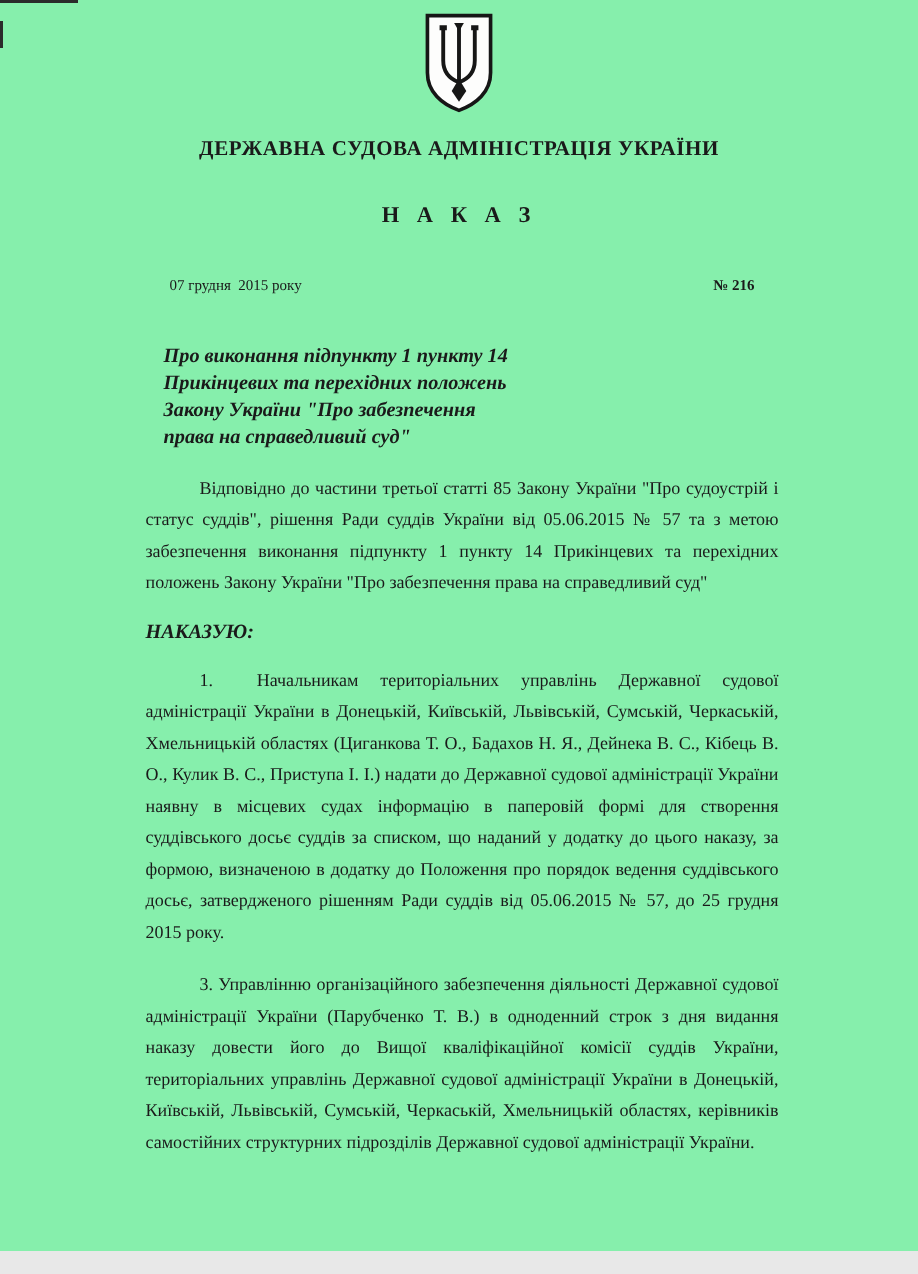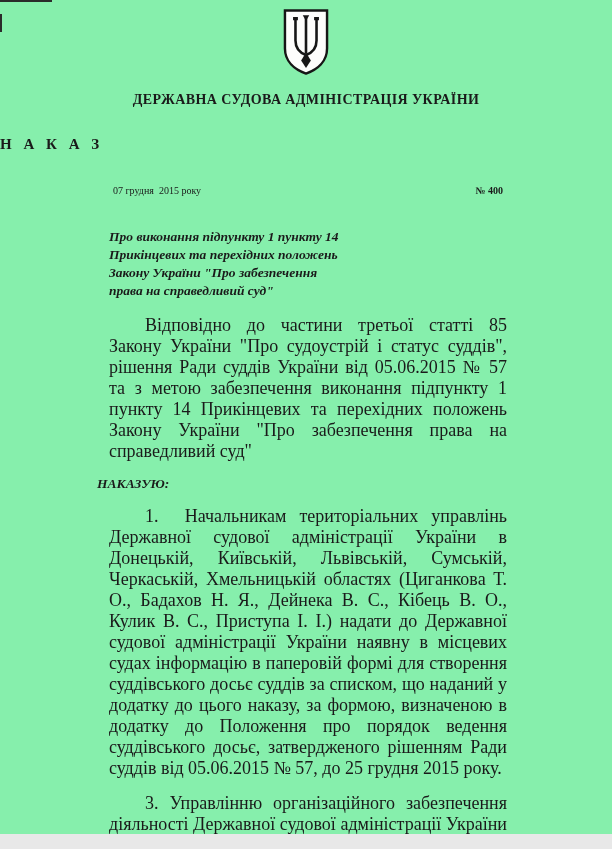--- a/index.html
+++ b/index.html
@@ -17,21 +17,21 @@
   .scan-mark-left{position:absolute;top:14px;left:0;width:2px;height:18px;background:#2b2b2b;}
   .emblem-wrap{display:flex;justify-content:center;padding-top:8px;}
   .org-name{
     text-align:center;
     font-weight:bold;
     font-size:14px;
     letter-spacing:.4px;
     margin-top:16px;
   }
   .doc-type{
-    text-align:left;
+    text-align:center;
     font-weight:bold;
     font-size:15px;
     letter-spacing:4px;
     margin-top:28px;
   }
   .content{padding:0 93px 0 97px;}
   .meta-row{
     display:flex;
     align-items:baseline;
     margin-top:32px;
@@ -42,25 +42,25 @@
   .meta-number{flex:1;text-align:right;font-weight:bold;padding-right:16px;}
   .subject{
     margin-top:32px;
     margin-left:12px;
     font-weight:bold;
     font-style:italic;
     font-size:13.5px;
     line-height:18px;
   }
   .para{
-    font-size:18px;
+    font-size:12px;
     line-height:21px;
     text-align:justify;
     text-indent:36px;
-    margin:12px;
+    margin:0;
   }
   .preamble{margin-top:15px;}
   .order-word{
     margin-top:14px;
     font-weight:bold;
     font-size:13.5px;
     font-style:italic;
   }
   .order-item{margin-top:14px;}
 </style>
@@ -87,21 +87,21 @@
   </div>
 
   <div class="org-name">ДЕРЖАВНА СУДОВА АДМІНІСТРАЦІЯ УКРАЇНИ</div>
 
   <div class="doc-type">Н А К А З</div>
 
   <div class="content">
 
     <div class="meta-row">
       <span class="meta-date">07 грудня  2015 року</span>
-      <span class="meta-number">№ 400</span>
+      <span class="meta-number">№ 216</span>
     </div>
 
     <div class="subject">
       <div>Про виконання підпункту 1 пункту 14</div>
       <div>Прикінцевих та перехідних положень</div>
       <div>Закону України "Про забезпечення</div>
       <div>права на справедливий суд"</div>
     </div>
 
     <p class="para preamble">Відповідно до частини третьої статті 85 Закону України "Про судоустрій і статус суддів", рішення Ради суддів України від 05.06.2015 № 57 та з метою забезпечення виконання підпункту 1 пункту 14 Прикінцевих та перехідних положень Закону України "Про забезпечення права на справедливий суд"</p>

